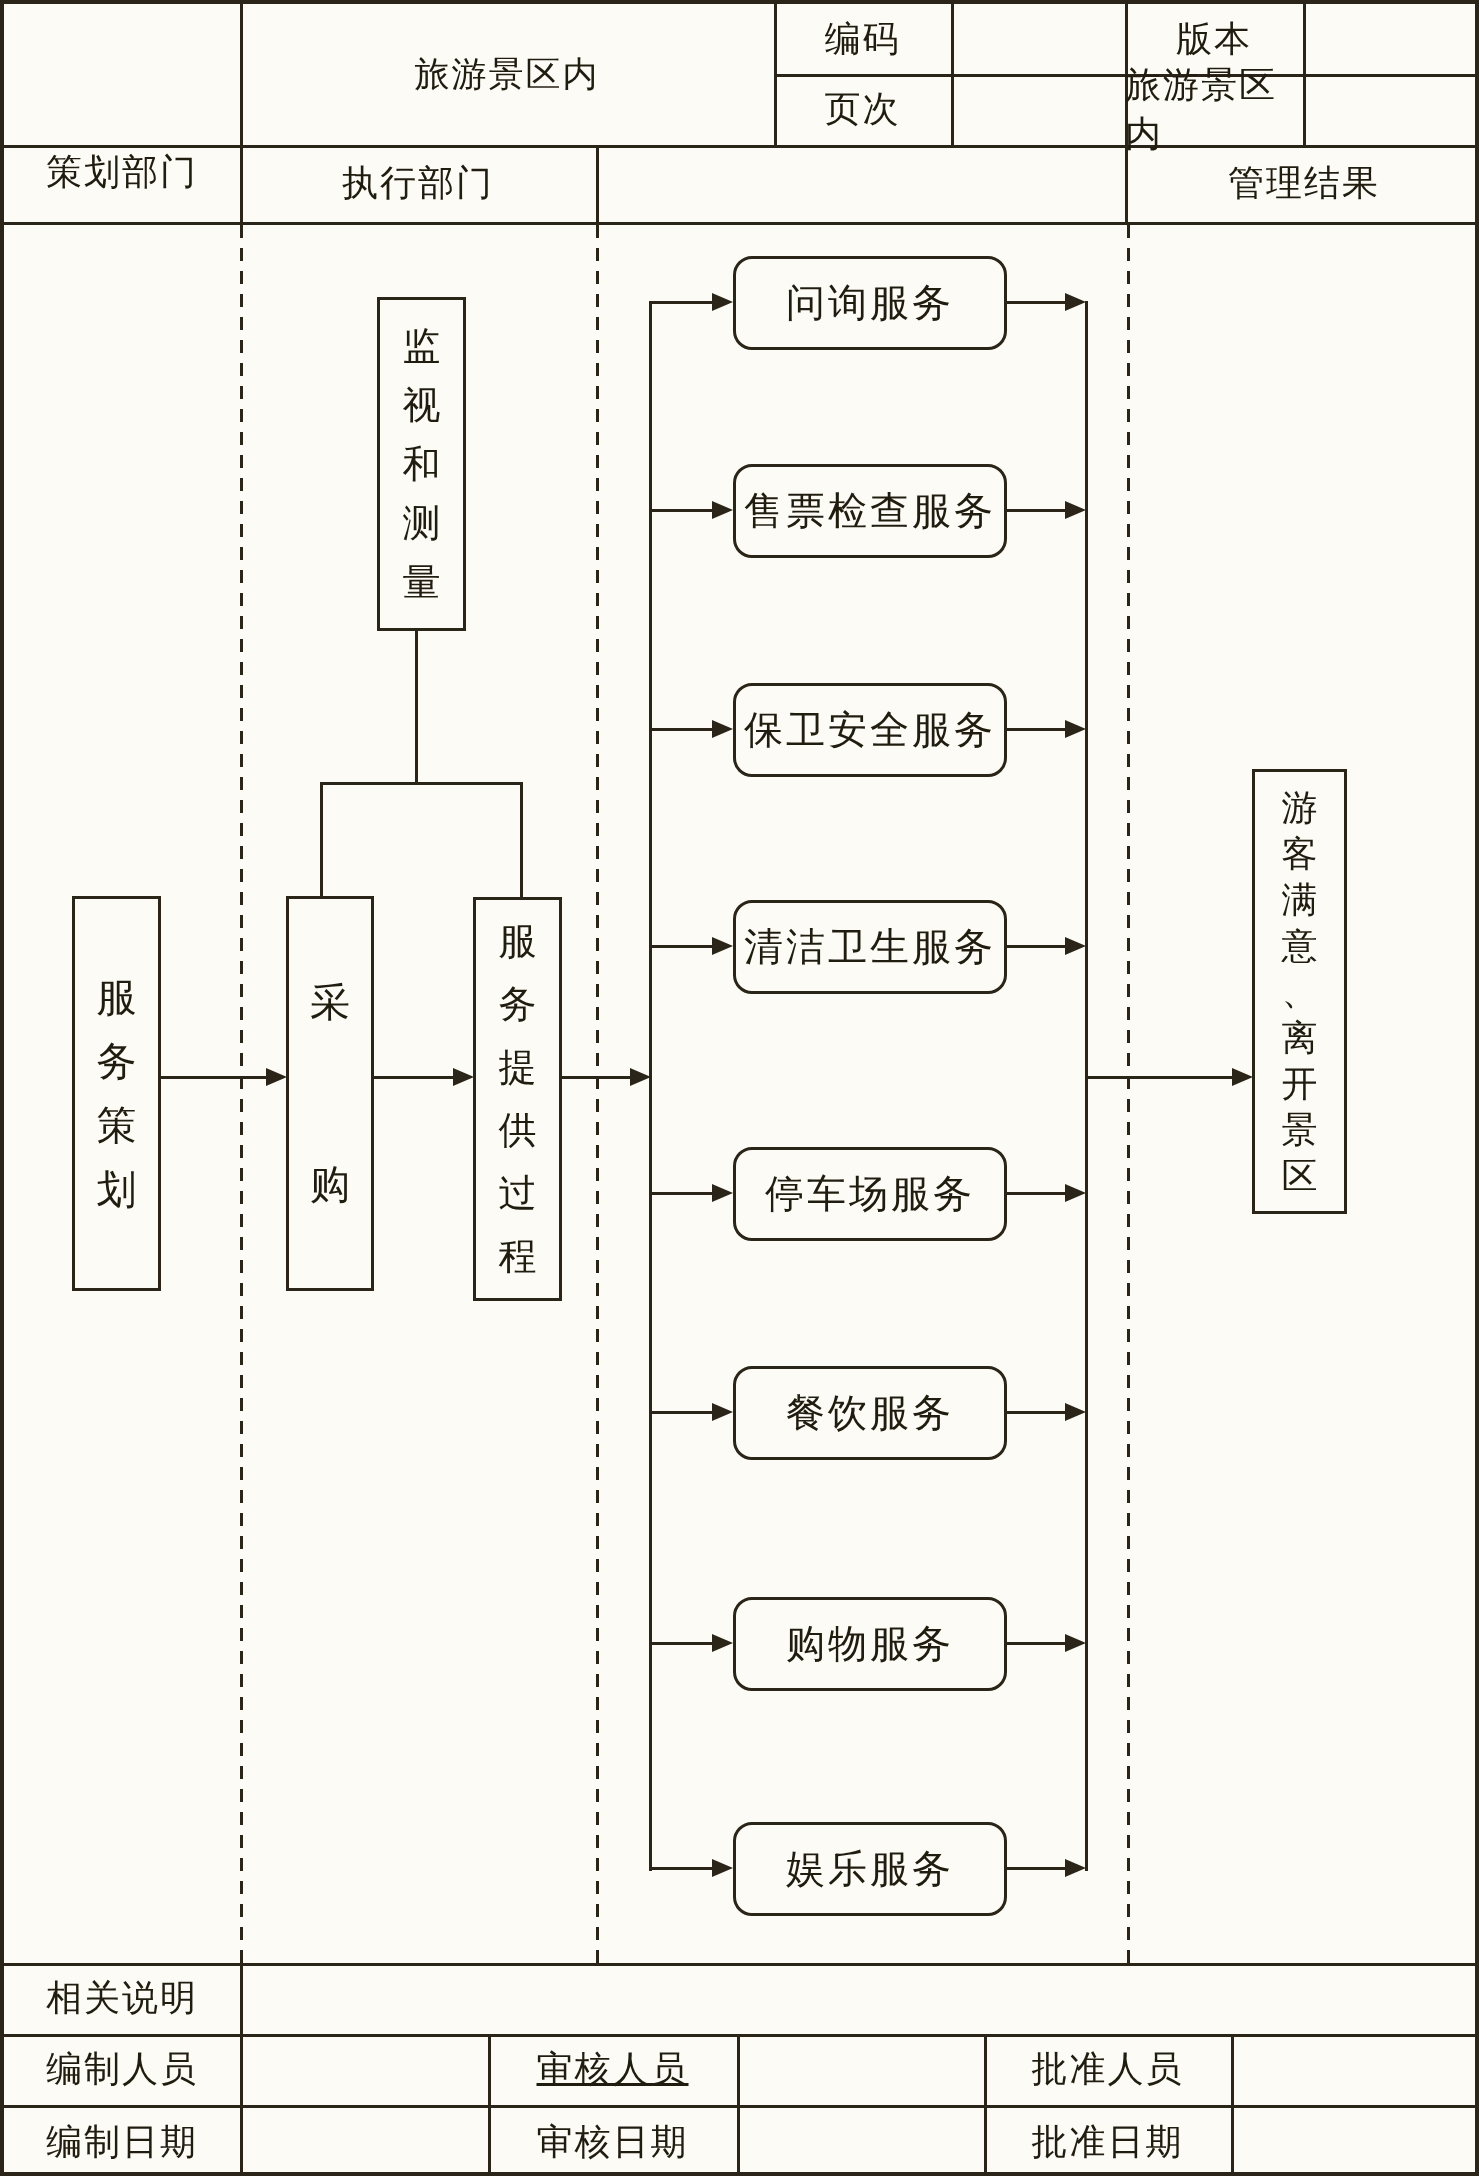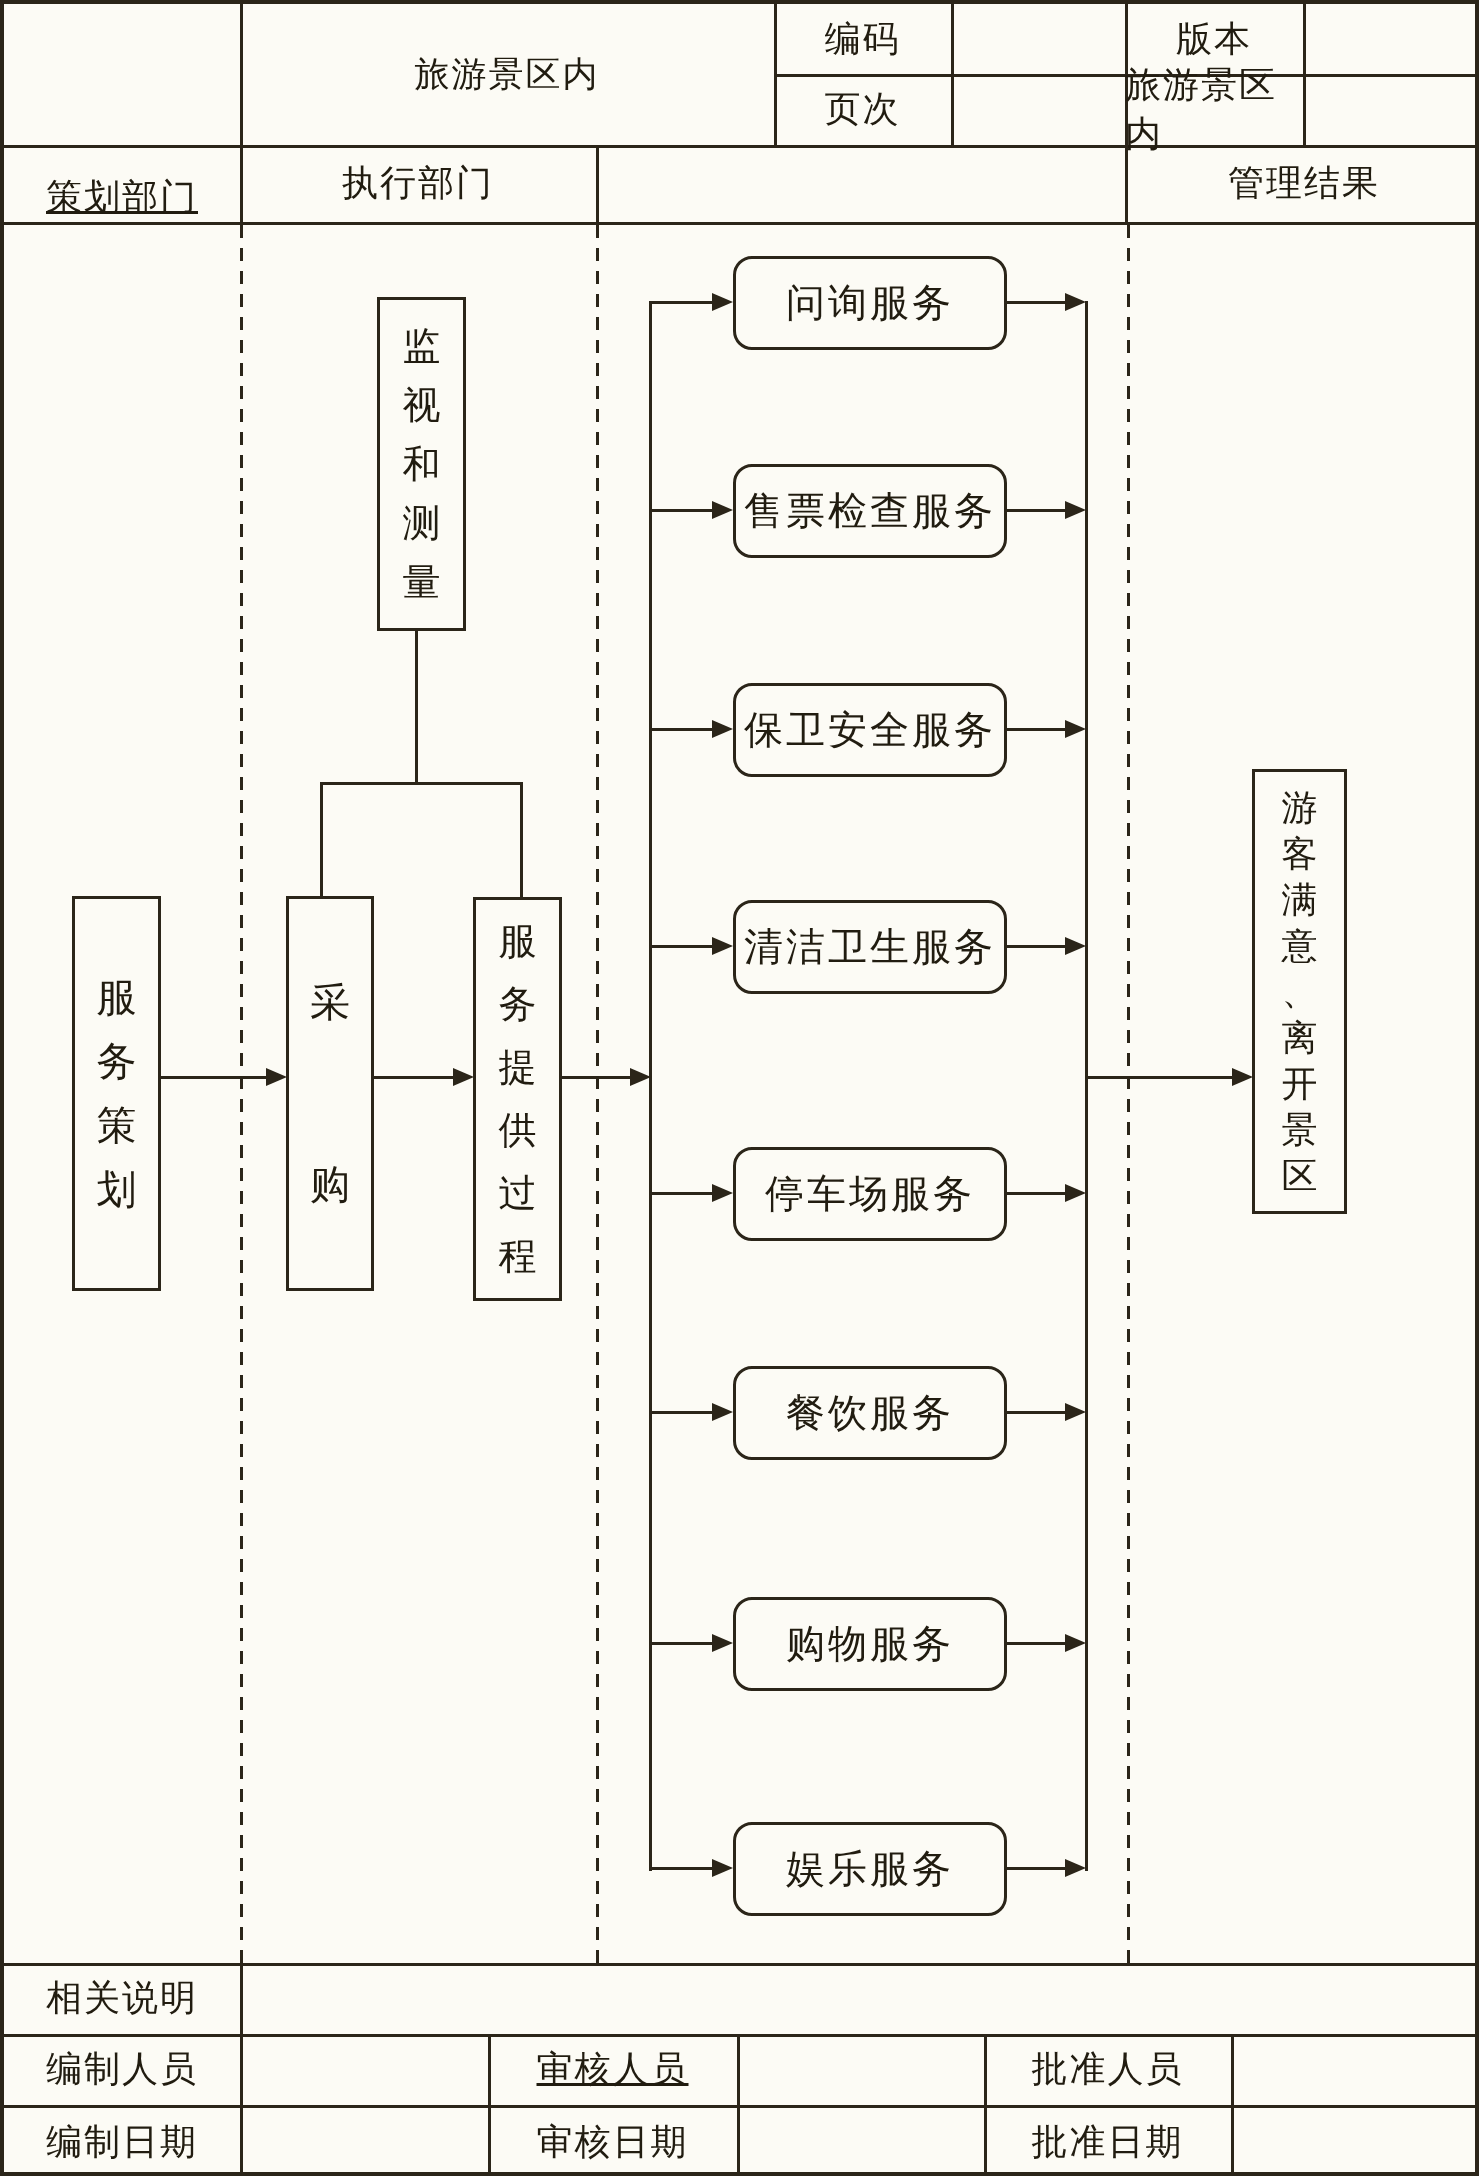--- a/index.html
+++ b/index.html
@@ -52,21 +52,21 @@
   </div>
   <div class="cell" style="left:770px;top:0;width:177px;height:70px;">编码</div>
   <div class="cell" style="left:947px;top:0;width:174px;height:70px;"></div>
   <div class="cell" style="left:1121px;top:0;width:178px;height:70px;">版本</div>
   <div class="cell" style="left:1299px;top:0;width:180px;height:70px;"></div>
   <div class="cell" style="left:770px;top:70px;width:177px;height:71px;">页次</div>
   <div class="cell" style="left:947px;top:70px;width:174px;height:71px;"></div>
   <div class="cell" style="left:1121px;top:70px;width:178px;height:71px;">旅游景区内</div>
   <div class="cell" style="left:1299px;top:70px;width:180px;height:71px;"></div>
 
-  <div class="cell" style="left:0;top:158px;width:236px;height:71px;text-decoration:underline;">策划部门</div>
+  <div class="cell" style="left:0;top:133px;width:236px;height:71px;">策划部门</div>
   <div class="cell" style="left:236px;top:141px;width:356px;height:77px;">执行部门</div>
   <div class="cell" style="left:1121px;top:141px;width:358px;height:77px;">管理结果</div>
 
   <div class="vdash" style="left:236px;top:221px;height:1738px;"></div>
   <div class="vdash" style="left:592px;top:221px;height:1738px;"></div>
   <div class="vdash" style="left:1123px;top:221px;height:1738px;"></div>
 
   <div class="vline" style="left:411px;top:625px;height:156px;"></div>
   <div class="hline" style="left:316px;top:778px;width:203px;"></div>
   <div class="vline" style="left:316px;top:778px;height:116px;"></div>

